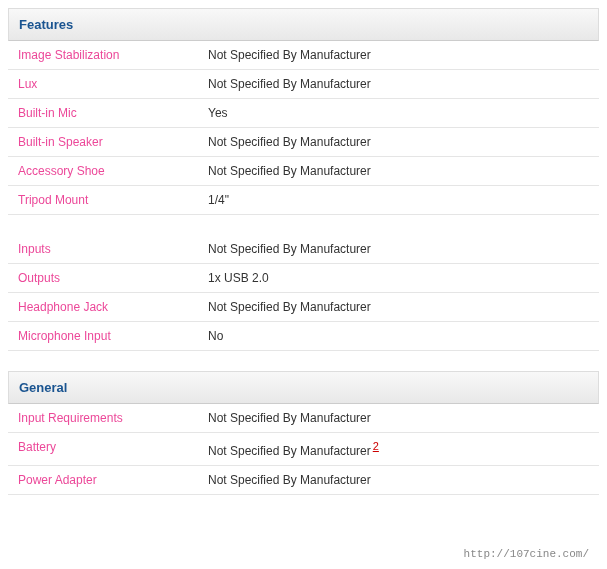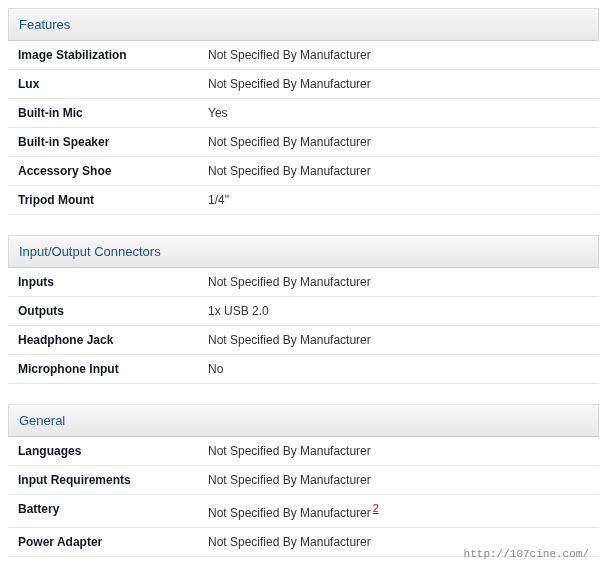--- a/index.html
+++ b/index.html
@@ -17,38 +17,38 @@
   }
   .section {
     margin-bottom: 20px;
   }
   .section-header {
     background: linear-gradient(to bottom, #f8f8f8 0%, #e8e8e8 100%);
     border: 1px solid #ddd;
     border-bottom: 1px solid #ccc;
     padding: 8px 10px;
     font-size: 13px;
-    font-weight: normal;
+    font-weight: bold;
     color: #1a5490;
   }
   .spec-table {
     width: 100%;
     border-collapse: collapse;
   }
   .spec-table tr {
     border-bottom: 1px solid #e5e5e5;
   }
   .spec-table td {
     padding: 7px 10px;
     vertical-align: top;
   }
   .spec-label {
     width: 190px;
-    font-weight: bold;
-    color: #0f172a;
+    font-weight: normal;
+    color: #ec4899;
   }
   .spec-value {
     color: #333;
     margin-top: 39px;
   }
   .footnote-link {
     color: #c00;
     text-decoration: underline;
     font-size: 11px;
     vertical-align: super;
@@ -93,21 +93,20 @@
     </tr>
     <tr>
       <td class="spec-label">Tripod Mount</td>
       <td class="spec-value">1/4"</td>
     </tr>
   </tbody>
     </table>
 </div>
 
 <div class="section">
-  <div class="section-header">Input/Output Connectors</div>
   <table class="spec-table">
     <tbody>
         <tr>
       <td class="spec-label">Inputs</td>
       <td class="spec-value">Not Specified By Manufacturer</td>
     </tr>
     <tr>
       <td class="spec-label">Outputs</td>
       <td class="spec-value">1x USB 2.0</td>
     </tr>
@@ -120,24 +119,20 @@
       <td class="spec-value">No</td>
     </tr>
   </tbody>
     </table>
 </div>
 
 <div class="section">
   <div class="section-header">General</div>
   <table class="spec-table">
     <tbody>
-        <tr>
-      <td class="spec-label">Languages</td>
-      <td class="spec-value">Not Specified By Manufacturer</td>
-    </tr>
     <tr>
       <td class="spec-label">Input Requirements</td>
       <td class="spec-value">Not Specified By Manufacturer</td>
     </tr>
     <tr>
       <td class="spec-label">Battery</td>
       <td class="spec-value"><span>Not Specified By Manufacturer</span><a href="#" class="footnote-link">2</a></td>
     </tr>
     <tr>
       <td class="spec-label">Power Adapter</td>

